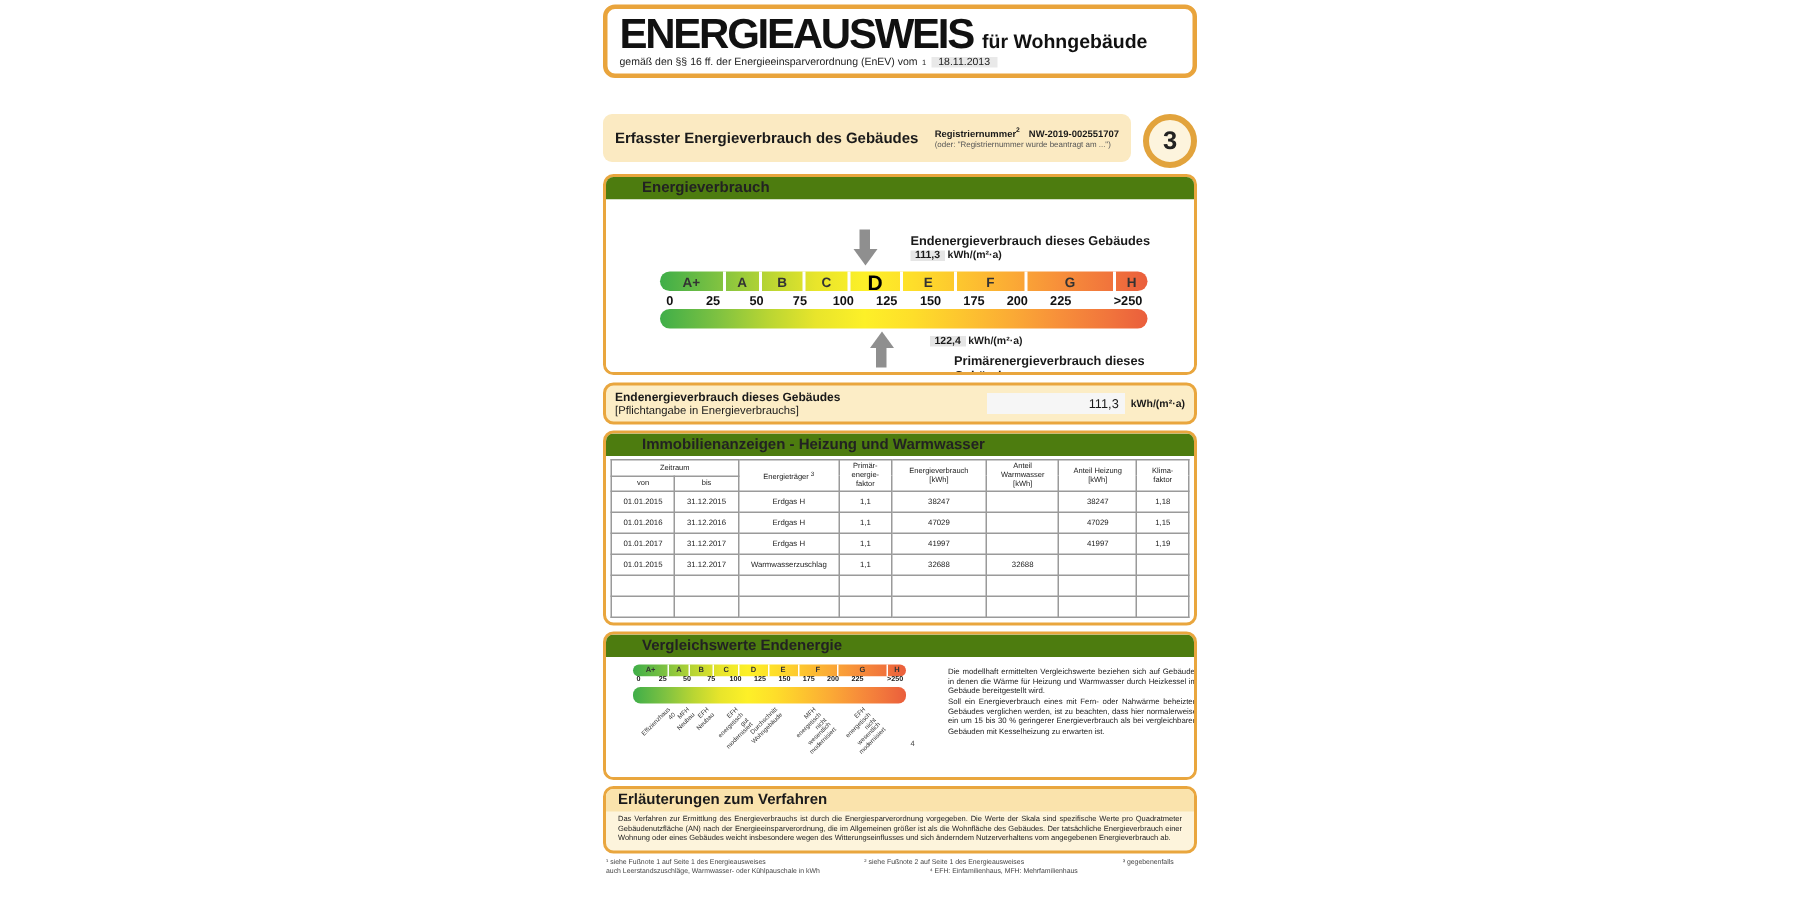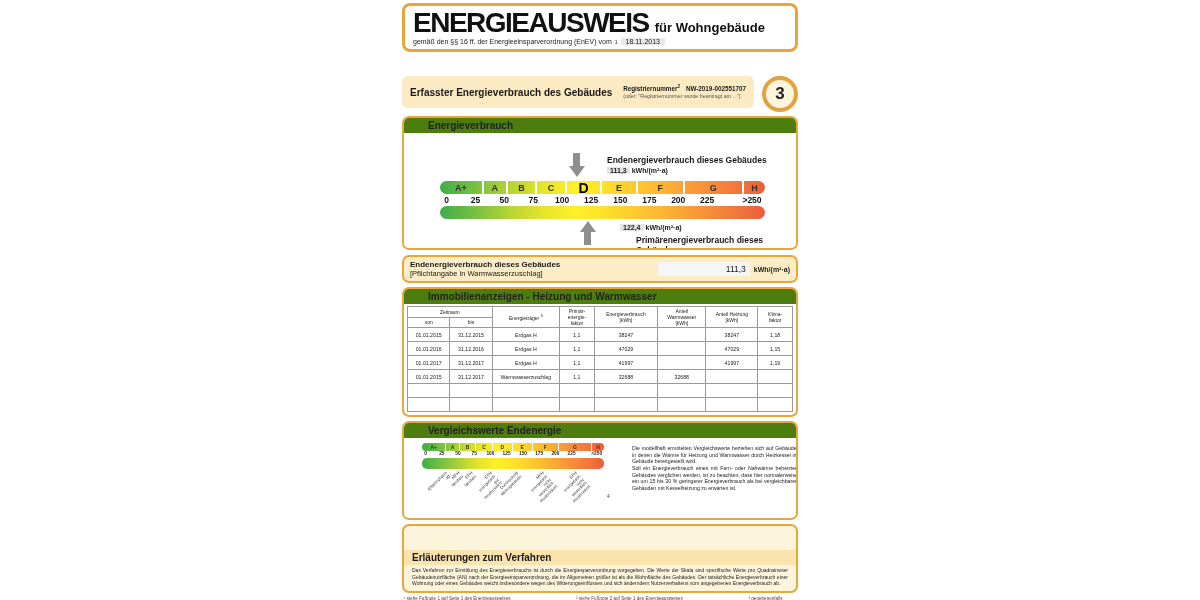--- a/index.html
+++ b/index.html
@@ -95,21 +95,21 @@
   .vlabel .txt { position:absolute; right:0; top:0; white-space:pre-line; text-align:right;
                  font-size:4.2px; line-height:1.15; color:#333;
                  transform:rotate(-45deg); transform-origin:100% 0; }
   .vw-fn { position:absolute; left:203px; top:55px; font-size:5px; color:#444; }
   .vw-text { position:absolute; left:228px; top:7px; width:166px; font-size:5.2px;
              line-height:1.28; text-align:justify; color:#222; }
   .vw-text p + p { margin-top:0; }
 
   
   .erl { background:#fdf4dc; }
-  .erl-strip { background:#fae3ac; padding:2px 8px; font-size:10px; font-weight:bold;margin-top:24px; }
+  .erl-strip { background:#fae3ac; padding:2px 8px; font-size:10px; font-weight:bold; }
   .erl-text { font-size:5px; line-height:1.3; text-align:justify; padding:2px 8px 4px 8px; color:#222; }
 
   
   .fns { position:relative; margin-top:3px; height:16px; font-size:4.6px; color:#444; }
   .fns span { position:absolute; white-space:nowrap; }
   .fn1 { left:2px; top:0; }
   .fn2 { left:44%; top:0; }
   .fn3a { left:87.5%; top:0; }
   .fn3b { left:2px; top:6px; }
   .fn4 { left:55%; top:6px; }
@@ -198,21 +198,21 @@
         <span class="valbox">122,4</span>
         <span>kWh/(m²·a)</span>
       </span>
       <span class="ev-primlabel">Primärenergieverbrauch dieses Gebäudes</span>
     </div>
   </div>
 
   <div class="endbar">
     <div>
       <div class="endbar-l1">Endenergieverbrauch dieses Gebäudes</div>
-      <div class="endbar-l2">[Pflichtangabe in Warmwasserzuschlag]</div>
+      <div class="endbar-l2">[Pflichtangabe in Energieverbrauchs]</div>
     </div>
     <div class="endbar-right">
       <div class="endbar-valbox">111,3</div>
       <div class="endbar-unit">kWh/(m²·a)</div>
     </div>
   </div>
 
   <div class="panel">
     <div class="panel-strip">Immobilienanzeigen - Heizung und Warmwasser</div>
     <table>

